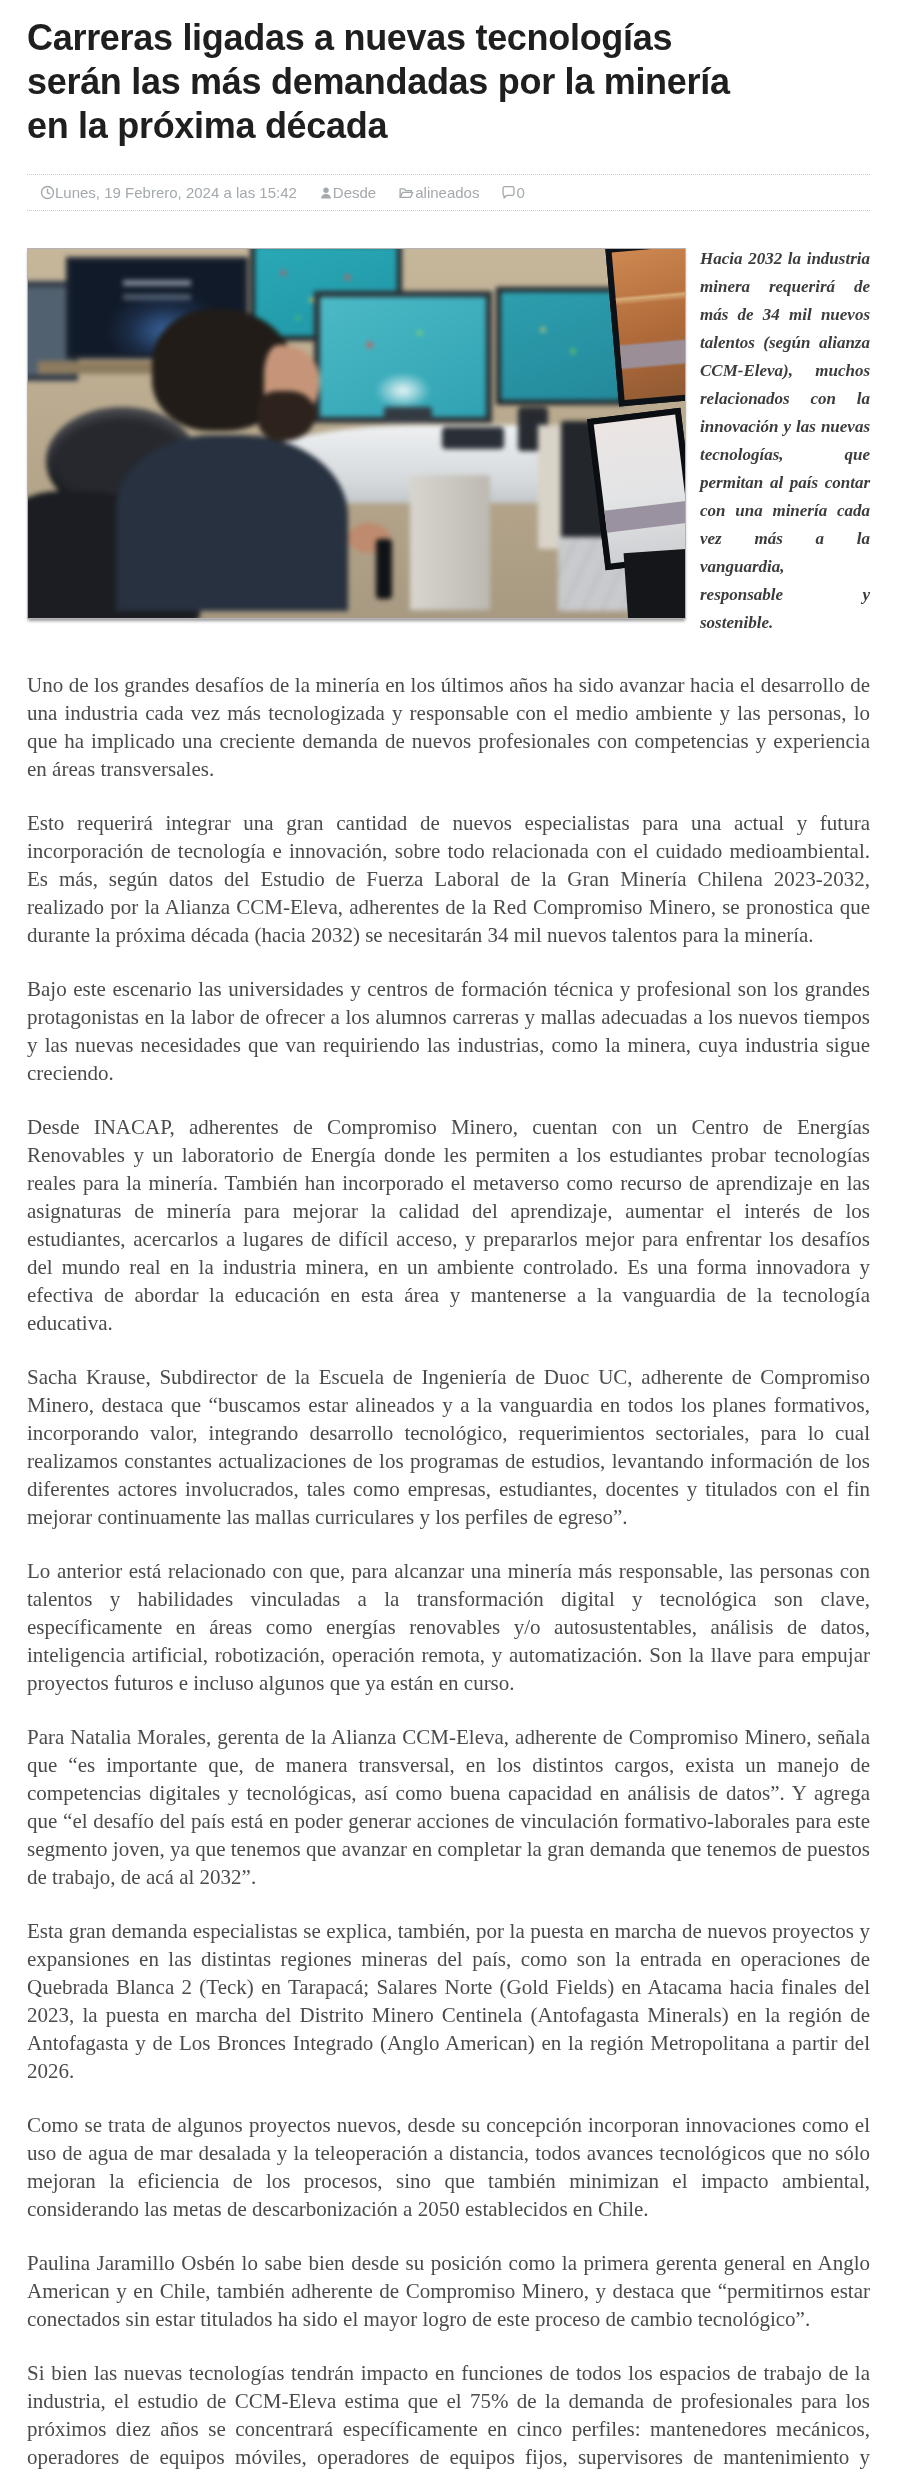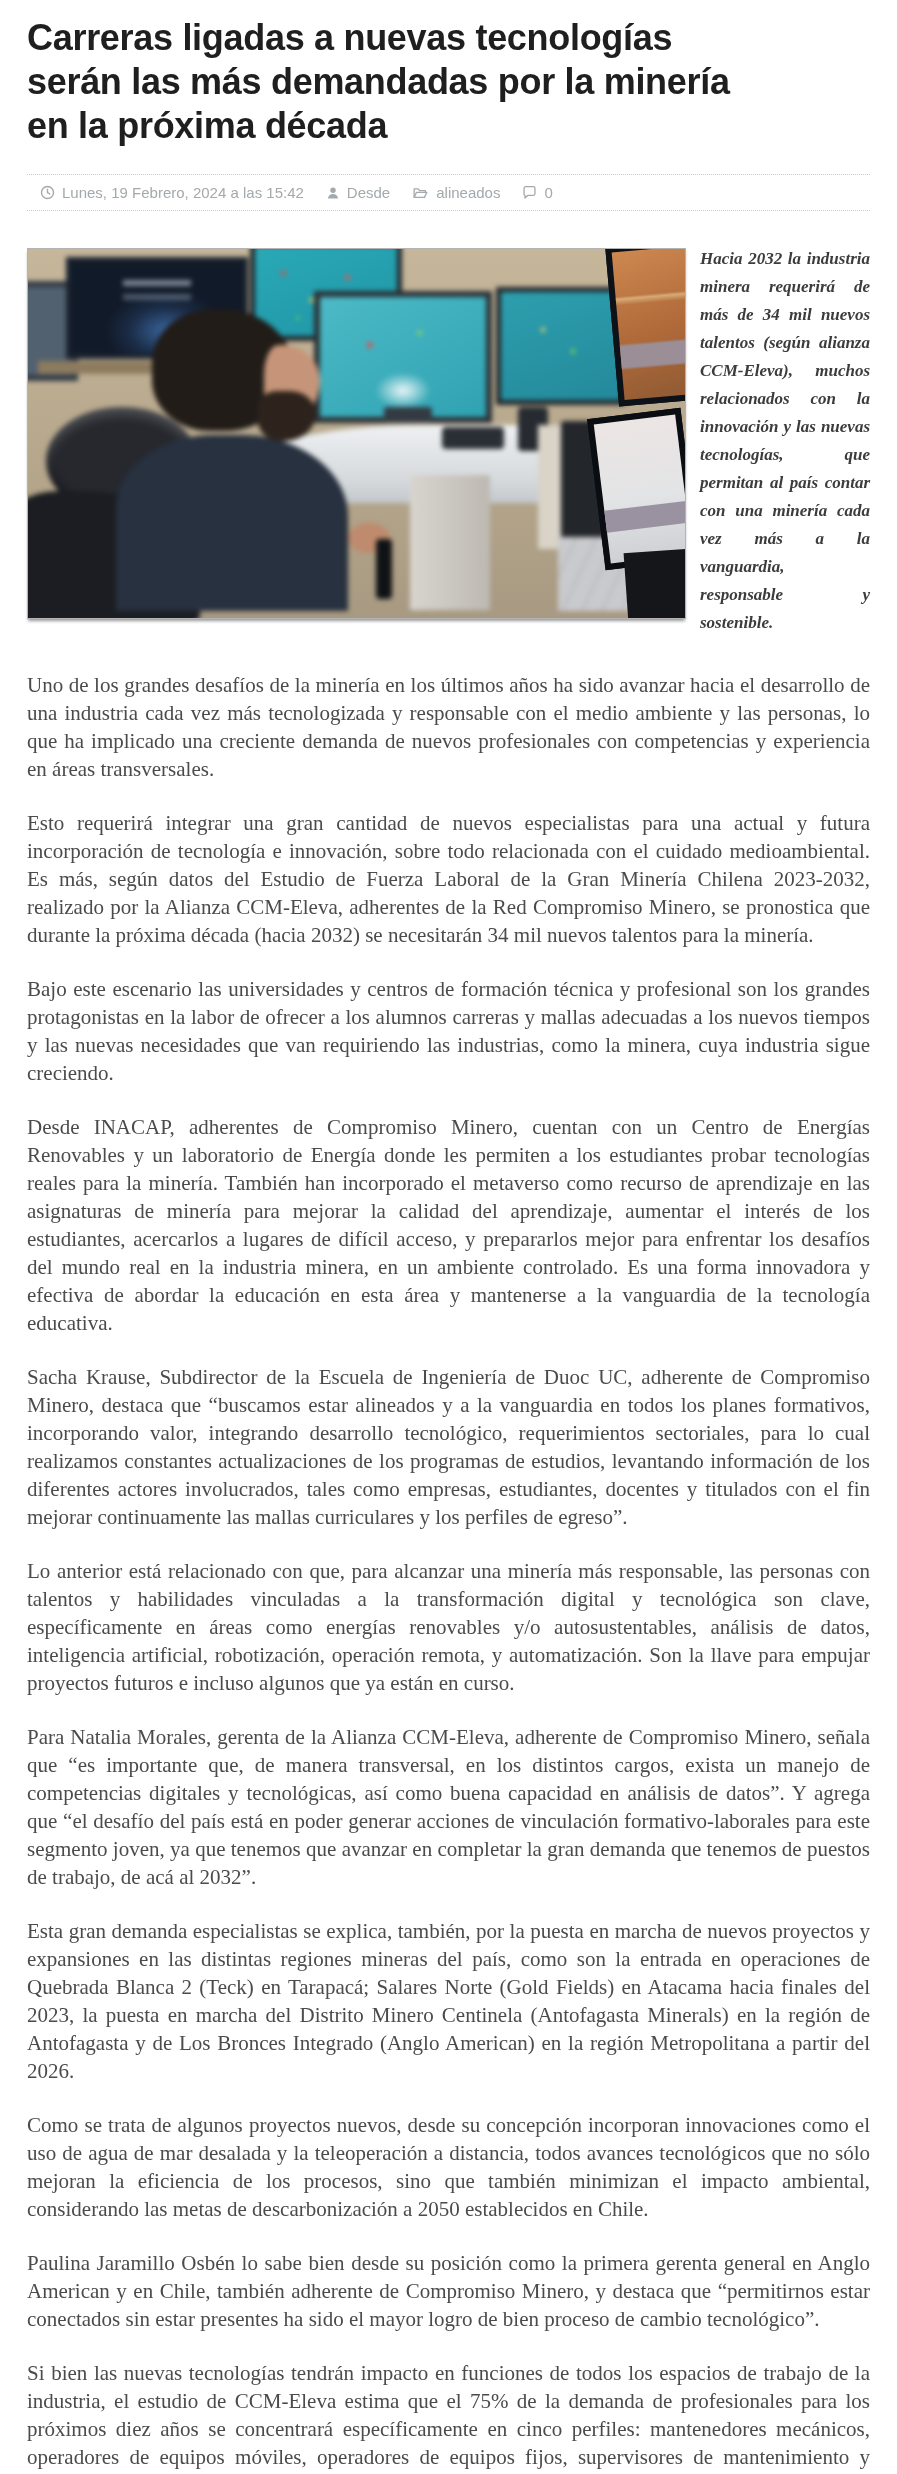--- a/index.html
+++ b/index.html
@@ -21,21 +21,21 @@
   }
   .meta {
     margin-top: 26px;
     border-top: 1px dotted #cbcbcb;
     border-bottom: 1px dotted #cbcbcb;
     padding: 9px 0 9px 13px;
     color: #a3a9ad;
     font-size: 15px;
     display: flex; align-items: center; gap: 22px;
   }
-  .meta-item { display: inline-flex; align-items: center; gap: 7px; color:#a3a9ad; text-decoration: none; }
+  .meta-item { display: inline-flex; align-items: center; color:#a3a9ad; text-decoration: none; }
   .meta-item svg { display:block; }
   .article-body { margin-top: 34px; font-family: Liberation Serif, serif; }
   .photo {
     float: left;
     width: 659px; height: 371px;
     margin: 3px 14px 8px 0;
     position: relative;
     overflow: hidden;
     border: 1px solid #b3b3b3;
     background: linear-gradient(180deg,#c6b79b 0%,#b7a88d 55%,#a89a82 100%);
@@ -212,17 +212,17 @@
 
     <p class="body-p">Uno de los grandes desafíos de la minería en los últimos años ha sido avanzar hacia el desarrollo de una industria cada vez más tecnologizada y responsable con el medio ambiente y las personas, lo que ha implicado una creciente demanda de nuevos profesionales con competencias y experiencia en áreas transversales.</p>
     <p class="body-p">Esto requerirá integrar una gran cantidad de nuevos especialistas para una actual y futura incorporación de tecnología e innovación, sobre todo relacionada con el cuidado medioambiental. Es más, según datos del Estudio de Fuerza Laboral de la Gran Minería Chilena 2023-2032, realizado por la Alianza CCM-Eleva, adherentes de la Red Compromiso Minero, se pronostica que durante la próxima década (hacia 2032) se necesitarán 34 mil nuevos talentos para la minería.</p>
     <p class="body-p">Bajo este escenario las universidades y centros de formación técnica y profesional son los grandes protagonistas en la labor de ofrecer a los alumnos carreras y mallas adecuadas a los nuevos tiempos y las nuevas necesidades que van requiriendo las industrias, como la minera, cuya industria sigue creciendo.</p>
     <p class="body-p">Desde INACAP, adherentes de Compromiso Minero, cuentan con un Centro de Energías Renovables y un laboratorio de Energía donde les permiten a los estudiantes probar tecnologías reales para la minería. También han incorporado el metaverso como recurso de aprendizaje en las asignaturas de minería para mejorar la calidad del aprendizaje, aumentar el interés de los estudiantes, acercarlos a lugares de difícil acceso, y prepararlos mejor para enfrentar los desafíos del mundo real en la industria minera, en un ambiente controlado. Es una forma innovadora y efectiva de abordar la educación en esta área y mantenerse a la vanguardia de la tecnología educativa.</p>
     <p class="body-p">Sacha Krause, Subdirector de la Escuela de Ingeniería de Duoc UC, adherente de Compromiso Minero, destaca que “buscamos estar alineados y a la vanguardia en todos los planes formativos, incorporando valor, integrando desarrollo tecnológico, requerimientos sectoriales, para lo cual realizamos constantes actualizaciones de los programas de estudios, levantando información de los diferentes actores involucrados, tales como empresas, estudiantes, docentes y titulados con el fin mejorar continuamente las mallas curriculares y los perfiles de egreso”.</p>
     <p class="body-p">Lo anterior está relacionado con que, para alcanzar una minería más responsable, las personas con talentos y habilidades vinculadas a la transformación digital y tecnológica son clave, específicamente en áreas como energías renovables y/o autosustentables, análisis de datos, inteligencia artificial, robotización, operación remota, y automatización. Son la llave para empujar proyectos futuros e incluso algunos que ya están en curso.</p>
     <p class="body-p">Para Natalia Morales, gerenta de la Alianza CCM-Eleva, adherente de Compromiso Minero, señala que “es importante que, de manera transversal, en los distintos cargos, exista un manejo de competencias digitales y tecnológicas, así como buena capacidad en análisis de datos”. Y agrega que “el desafío del país está en poder generar acciones de vinculación formativo-laborales para este segmento joven, ya que tenemos que avanzar en completar la gran demanda que tenemos de puestos de trabajo, de acá al 2032”.</p>
     <p class="body-p">Esta gran demanda especialistas se explica, también, por la puesta en marcha de nuevos proyectos y expansiones en las distintas regiones mineras del país, como son la entrada en operaciones de Quebrada Blanca 2 (Teck) en Tarapacá; Salares Norte (Gold Fields) en Atacama hacia finales del 2023, la puesta en marcha del Distrito Minero Centinela (Antofagasta Minerals) en la región de Antofagasta y de Los Bronces Integrado (Anglo American) en la región Metropolitana a partir del 2026.</p>
     <p class="body-p">Como se trata de algunos proyectos nuevos, desde su concepción incorporan innovaciones como el uso de agua de mar desalada y la teleoperación a distancia, todos avances tecnológicos que no sólo mejoran la eficiencia de los procesos, sino que también minimizan el impacto ambiental, considerando las metas de descarbonización a 2050 establecidos en Chile.</p>
-    <p class="body-p">Paulina Jaramillo Osbén lo sabe bien desde su posición como la primera gerenta general en Anglo American y en Chile, también adherente de Compromiso Minero, y destaca que “permitirnos estar conectados sin estar presentes ha sido el mayor logro de bien proceso de cambio tecnológico”.</p>
+    <p class="body-p">Paulina Jaramillo Osbén lo sabe bien desde su posición como la primera gerenta general en Anglo American y en Chile, también adherente de Compromiso Minero, y destaca que “permitirnos estar conectados sin estar titulados ha sido el mayor logro de este proceso de cambio tecnológico”.</p>
     <p class="body-p">Si bien las nuevas tecnologías tendrán impacto en funciones de todos los espacios de trabajo de la industria, el estudio de CCM-Eleva estima que el 75% de la demanda de profesionales para los próximos diez años se concentrará específicamente en cinco perfiles: mantenedores mecánicos, operadores de equipos móviles, operadores de equipos fijos, supervisores de mantenimiento y supervisores de extracción, en particular por las tecnologías de operación remota y digitalización.</p>
 
   </div>
 </div>
 
 </body></html>

